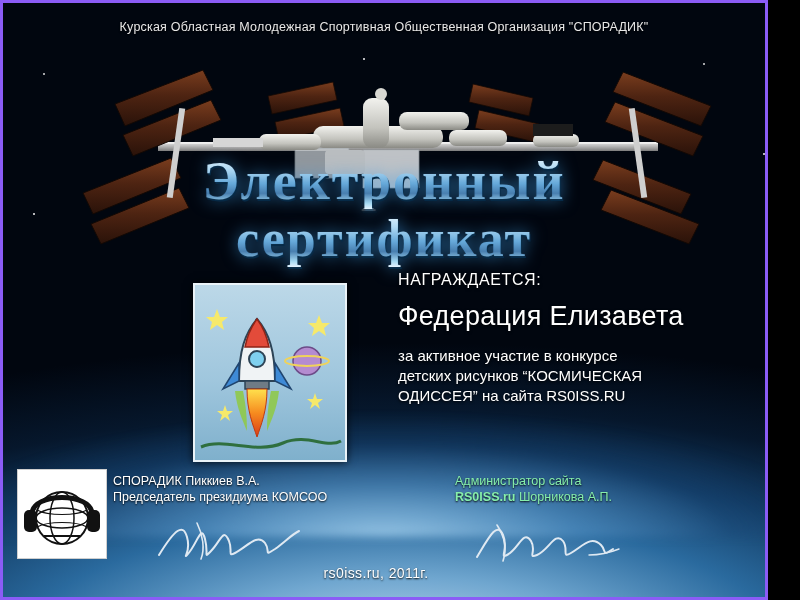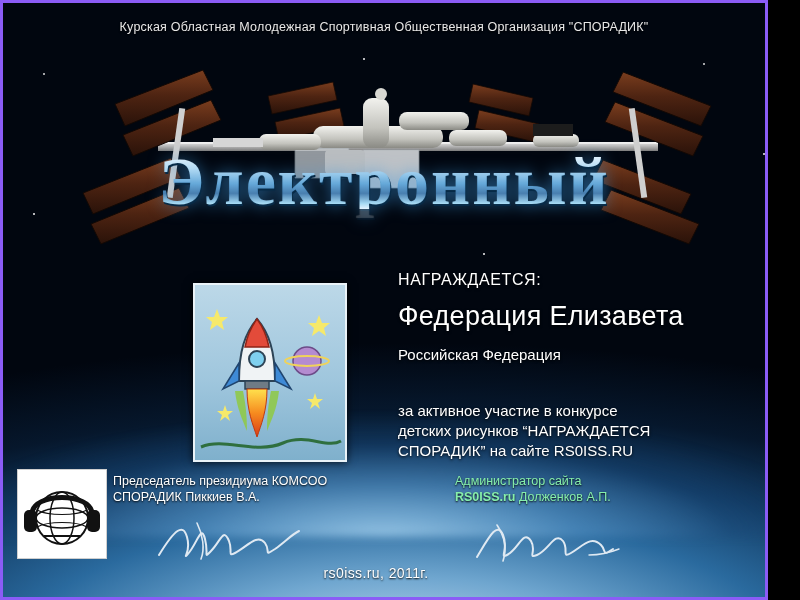--- a/index.html
+++ b/index.html
@@ -70,21 +70,21 @@
   .title-wrap {
     position: absolute;
     left: 0; right: 0;
     top: 150px;
     text-align: center;
     pointer-events: none;
   }
   .title-line {
     font-family: "Liberation Serif", serif;
     font-weight: bold;
-    font-size: 68px;
+    font-size: 54px;
     line-height: 56px;
     letter-spacing: 2px;
     background: linear-gradient(180deg, #eaf6ff 0%, #9fd2f2 28%, #3f93d0 55%, #1b5f9c 72%, #8fd0f0 90%, #dff1ff 100%);
     -webkit-background-clip: text;
     background-clip: text;
     color: transparent;
     -webkit-text-fill-color: transparent;
     text-shadow: 0 0 1px rgba(255,255,255,0.2);
     filter: drop-shadow(1px 2px 0 #062a47) drop-shadow(0 0 8px rgba(60,150,220,0.6));
   }
@@ -285,20 +285,21 @@
     <rect x="386" y="92" width="58" height="16" rx="7" fill="url(#modG)"></rect>
     <rect x="470" y="96" width="46" height="13" rx="6" fill="url(#modG)"></rect>
     <rect x="470" y="86" width="40" height="12" fill="#1c1c1c"></rect>
     <rect x="262" y="112" width="40" height="24" rx="4" fill="#b9bdc0"></rect>
     <circle cx="318" cy="56" r="6" fill="#d8d8d2"></circle>
     <rect x="150" y="100" width="50" height="9" fill="#d6d6d6"></rect>
   </svg>
 
   <div class="title-wrap">
     <div class="title-line">Электронный</div>
+    <div class="title-line second">сертификат</div>
   </div>
 
   <div class="drawing">
     <svg viewBox="0 0 150 175" width="150" height="175" aria-hidden="true">
       <defs>
         <linearGradient id="paperG" x1="0" y1="0" x2="0" y2="1">
           <stop offset="0%" stop-color="#bcd8e8"></stop>
           <stop offset="55%" stop-color="#9fc6dd"></stop>
           <stop offset="100%" stop-color="#7fb0cc"></stop>
         </linearGradient>
@@ -331,57 +332,56 @@
       <path d="M40 106 C42 124, 48 136, 52 146 C52 128, 50 116, 48 106 Z" fill="#8fc94a" opacity="0.9"></path>
       <path d="M84 106 C82 124, 76 136, 72 146 C72 128, 74 116, 76 106 Z" fill="#8fc94a" opacity="0.9"></path>
 
       <path d="M6 162 C30 152, 60 170, 88 158 C112 148, 132 164, 146 156" fill="none" stroke="#2f6f3e" stroke-width="3"></path>
     </svg>
   </div>
 
   <div class="award">
     <div class="label">НАГРАЖДАЕТСЯ:</div>
     <div class="name">Федерация Елизавета</div>
-    <div class="country">Российская Федерация</div>
     <div class="reason">
       <div>за активное участие в конкурсе</div>
-      <div>детских рисунков “НАГРАЖДАЕТСЯ</div>
-      <div>СПОРАДИК” на сайте RS0ISS.RU</div>
+      <div>детских рисунков “КОСМИЧЕСКАЯ</div>
+      <div>ОДИССЕЯ” на сайта RS0ISS.RU</div>
     </div>
   </div>
 
   <div class="logo-left">
     <svg viewBox="0 0 88 88" width="88" height="88" aria-hidden="true">
       <rect x="0" y="0" width="88" height="88" fill="#ffffff"></rect>
       <circle cx="44" cy="48" r="26" fill="none" stroke="#111" stroke-width="2"></circle>
       <ellipse cx="44" cy="48" rx="26" ry="10" fill="none" stroke="#111" stroke-width="1.5"></ellipse>
       <ellipse cx="44" cy="48" rx="12" ry="26" fill="none" stroke="#111" stroke-width="1.5"></ellipse>
       <path d="M19 40 C30 46, 58 46, 69 40" fill="none" stroke="#111" stroke-width="1.2"></path>
       <path d="M19 57 C30 51, 58 51, 69 57" fill="none" stroke="#111" stroke-width="1.2"></path>
       <path d="M14 44 C14 22, 74 22, 74 44" fill="none" stroke="#111" stroke-width="5"></path>
       <rect x="6" y="40" width="13" height="22" rx="5" fill="#111"></rect>
       <rect x="69" y="40" width="13" height="22" rx="5" fill="#111"></rect>
       <path d="M26 66 L62 66" stroke="#111" stroke-width="2"></path>
     </svg>
   </div>
 
 
   <div class="sig-left">
+    <div>СПОРАДИК Пиккиев В.А.</div>
     <div>Председатель президиума КОМСОО</div>
-    <div>СПОРАДИК Пиккиев В.А.</div>
   </div>
   <svg class="signature-scribble" id="signature-komsoo" viewBox="0 0 150 50" aria-hidden="true">
     <path d="M6 40 C22 14, 30 8, 34 22 C38 36, 30 44, 34 40 C44 30, 48 8, 52 24 C56 40, 50 44, 58 36 C68 26, 70 12, 76 26 C80 36, 74 42, 82 38 C94 32, 104 18, 112 28 C118 36, 110 42, 122 34 C132 27, 138 20, 146 16" fill="none" stroke="#dfe9f2" stroke-width="2" stroke-linecap="round"></path>
     <path d="M44 8 C50 20, 52 34, 48 44" fill="none" stroke="#dfe9f2" stroke-width="1.6" stroke-linecap="round"></path>
   </svg>
 
   <div class="sig-right">
     <div class="line1">Администратор сайта</div>
     <div>
-      <span class="bold">RS0ISS.ru</span><span> Долженков А.П.</span>
+      <span class="bold">RS0ISS.ru</span><span> Шорникова А.П.</span>
     </div>
   </div>
   <svg class="signature-scribble" id="signature-admin" viewBox="0 0 150 50" aria-hidden="true">
     <path d="M4 42 C16 22, 24 6, 30 20 C36 34, 26 44, 34 40 C46 34, 50 14, 58 26 C64 36, 54 44, 64 40 C76 35, 82 16, 90 26 C96 34, 88 44, 98 38 C110 31, 118 20, 128 30 C134 36, 128 42, 140 34" fill="none" stroke="#dfe9f2" stroke-width="2" stroke-linecap="round"></path>
     <path d="M24 10 C32 22, 34 34, 30 46" fill="none" stroke="#dfe9f2" stroke-width="1.6" stroke-linecap="round"></path>
     <path d="M116 40 C126 40, 136 38, 146 34" fill="none" stroke="#dfe9f2" stroke-width="1.4" stroke-linecap="round"></path>
   </svg>
 
   <div class="footer">rs0iss.ru, 2011г.</div>
 

